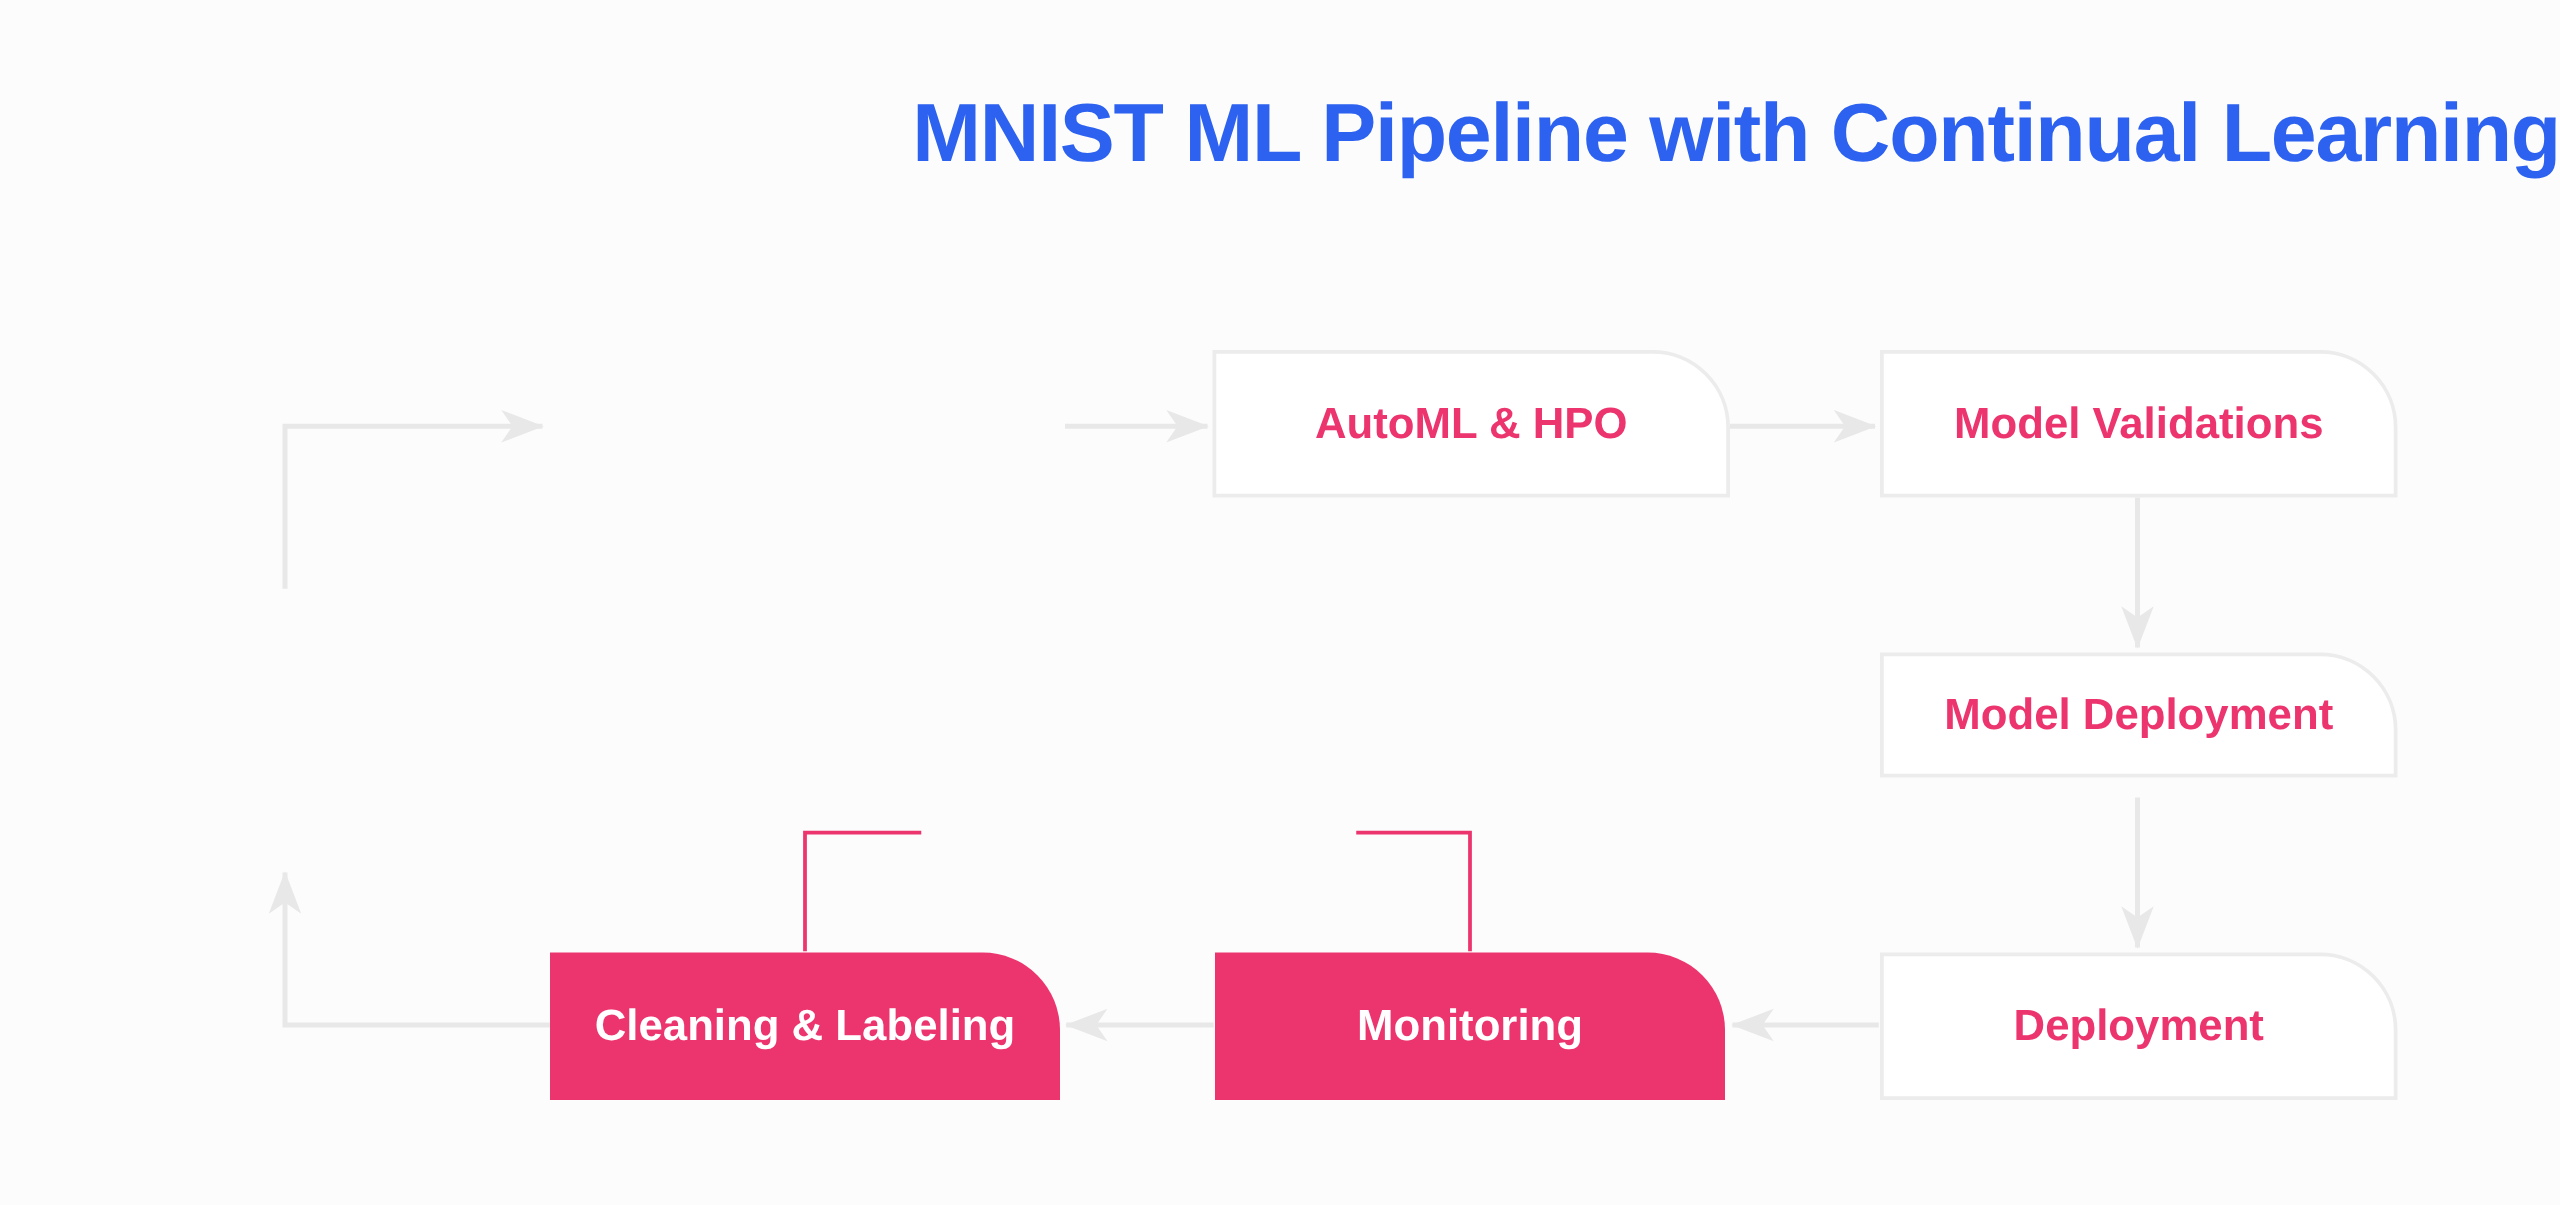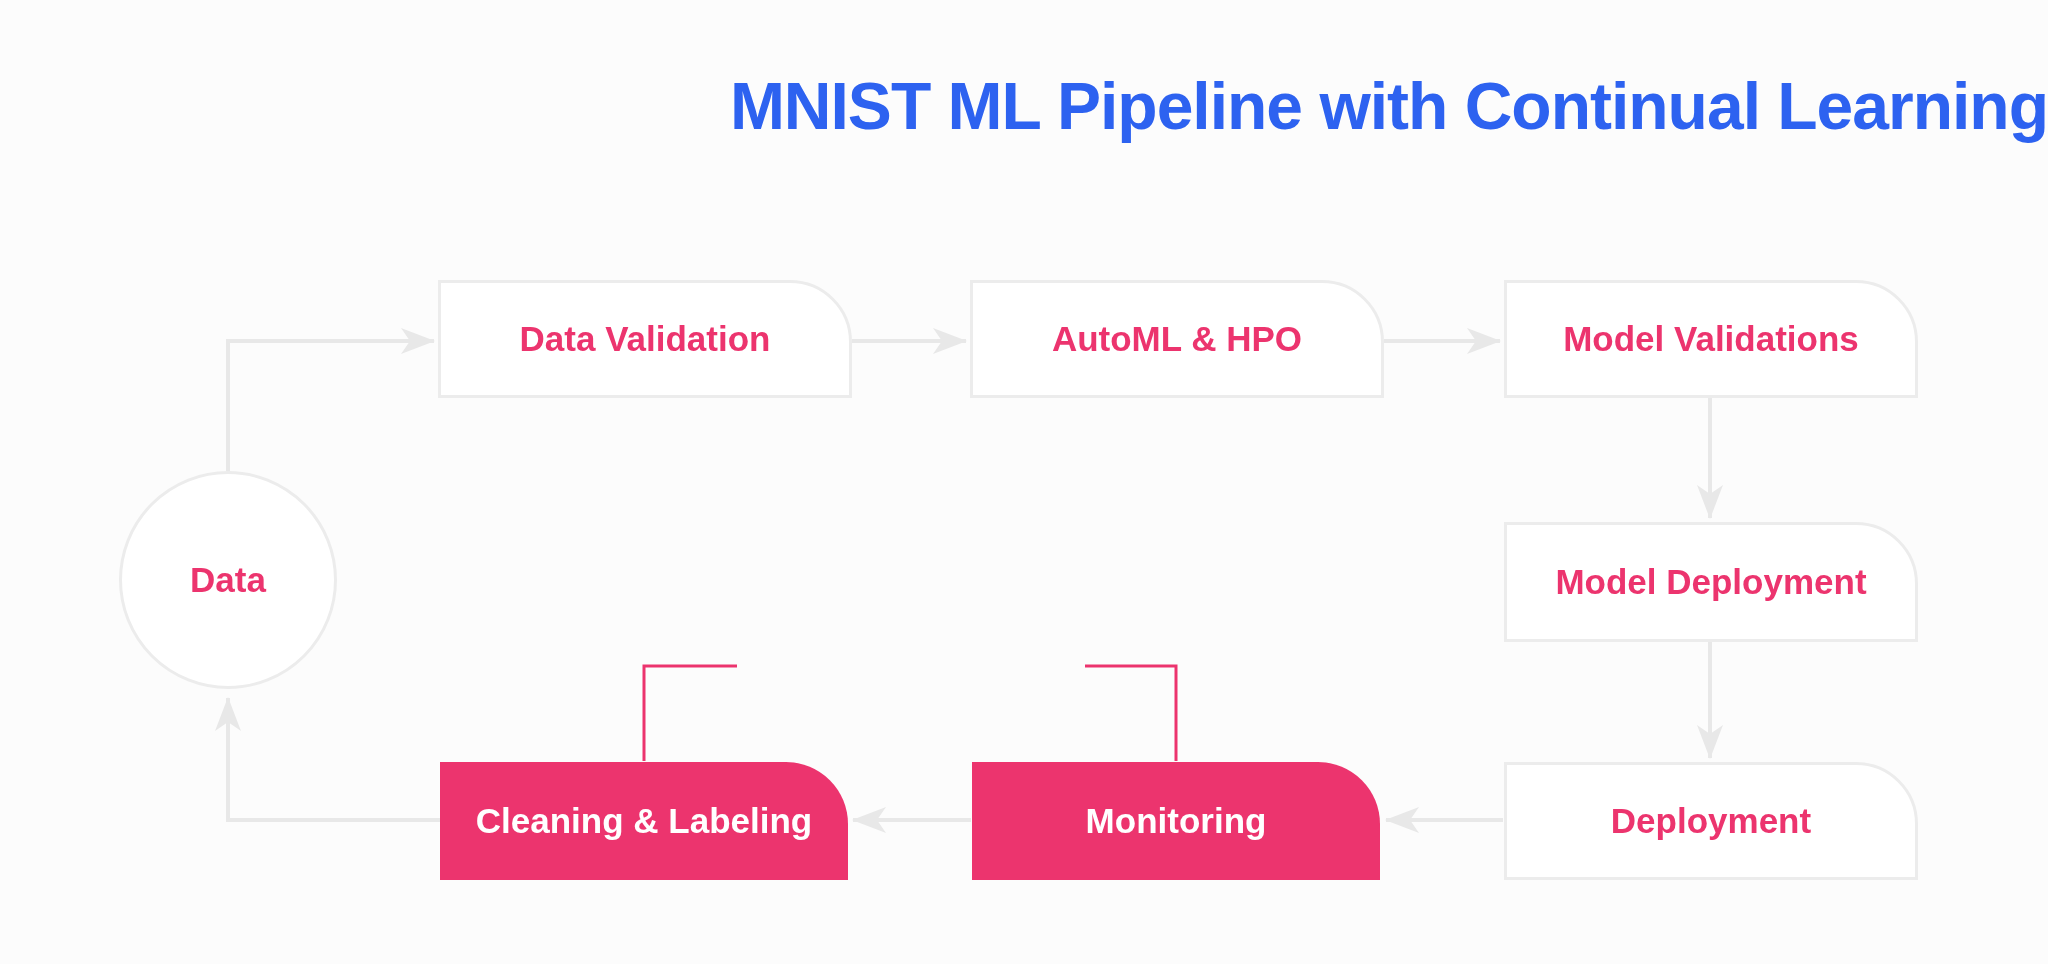--- a/index.html
+++ b/index.html
@@ -75,21 +75,21 @@
   .node-circle .node-label {
     font-size: 35px;
     font-weight: 700;
     color: #ec346e;
   }
   
   .pos-data            { left: 119px;  top: 471px; }
   .pos-data-validation { left: 438px;  top: 280px; }
   .pos-automl-hpo      { left: 970px;  top: 280px; }
   .pos-model-validations { left: 1504px; top: 280px; }
-  .pos-model-deployment  { left: 1504px; top: 522px; height: 120px; }
+  .pos-model-deployment  { left: 1504px; top: 522px; height: 100px; }
   .pos-predictions       { left: 1504px; top: 762px; }
   .pos-cleaning-labeling { left: 440px;  top: 762px; }
   .pos-monitoring        { left: 972px;  top: 762px; }
 
   .annotation-label {
     position: absolute;
     left: 911px;
     top: 666px;
     transform: translate(-50%, -50%);
     font-size: 34px;
@@ -119,27 +119,21 @@
     <path d="M1710,398 L1710,518" fill="none" stroke="#e8e8e8" stroke-width="4" marker-end="url(#arrow-gray)"></path>
     <path d="M1710,638 L1710,758" fill="none" stroke="#e8e8e8" stroke-width="4" marker-end="url(#arrow-gray)"></path>
     <path d="M1503,820 L1386,820" fill="none" stroke="#e8e8e8" stroke-width="4" marker-end="url(#arrow-gray)"></path>
     <path d="M971,820 L853,820" fill="none" stroke="#e8e8e8" stroke-width="4" marker-end="url(#arrow-gray)"></path>
     <path d="M440,820 L228,820 L228,698" fill="none" stroke="#e8e8e8" stroke-width="4" marker-end="url(#arrow-gray)"></path>
 
     <path d="M644,761 L644,666 L737,666" fill="none" stroke="#ec346e" stroke-width="3"></path>
     <path d="M1176,761 L1176,666 L1085,666" fill="none" stroke="#ec346e" stroke-width="3"></path>
   </svg>
 
-  <div class="node node-circle pos-data">
-    <span class="node-label">Data</span>
-  </div>
 
-  <div class="node node-box pos-data-validation">
-    <span class="node-label">Data Validation</span>
-  </div>
 
   <div class="node node-box pos-model-validations">
     <span class="node-label">Model Validations</span>
   </div>
 
   <div class="node node-box pos-automl-hpo">
     <span class="node-label">AutoML &amp; HPO</span>
   </div>
 
   <div class="node node-box pos-model-deployment">

